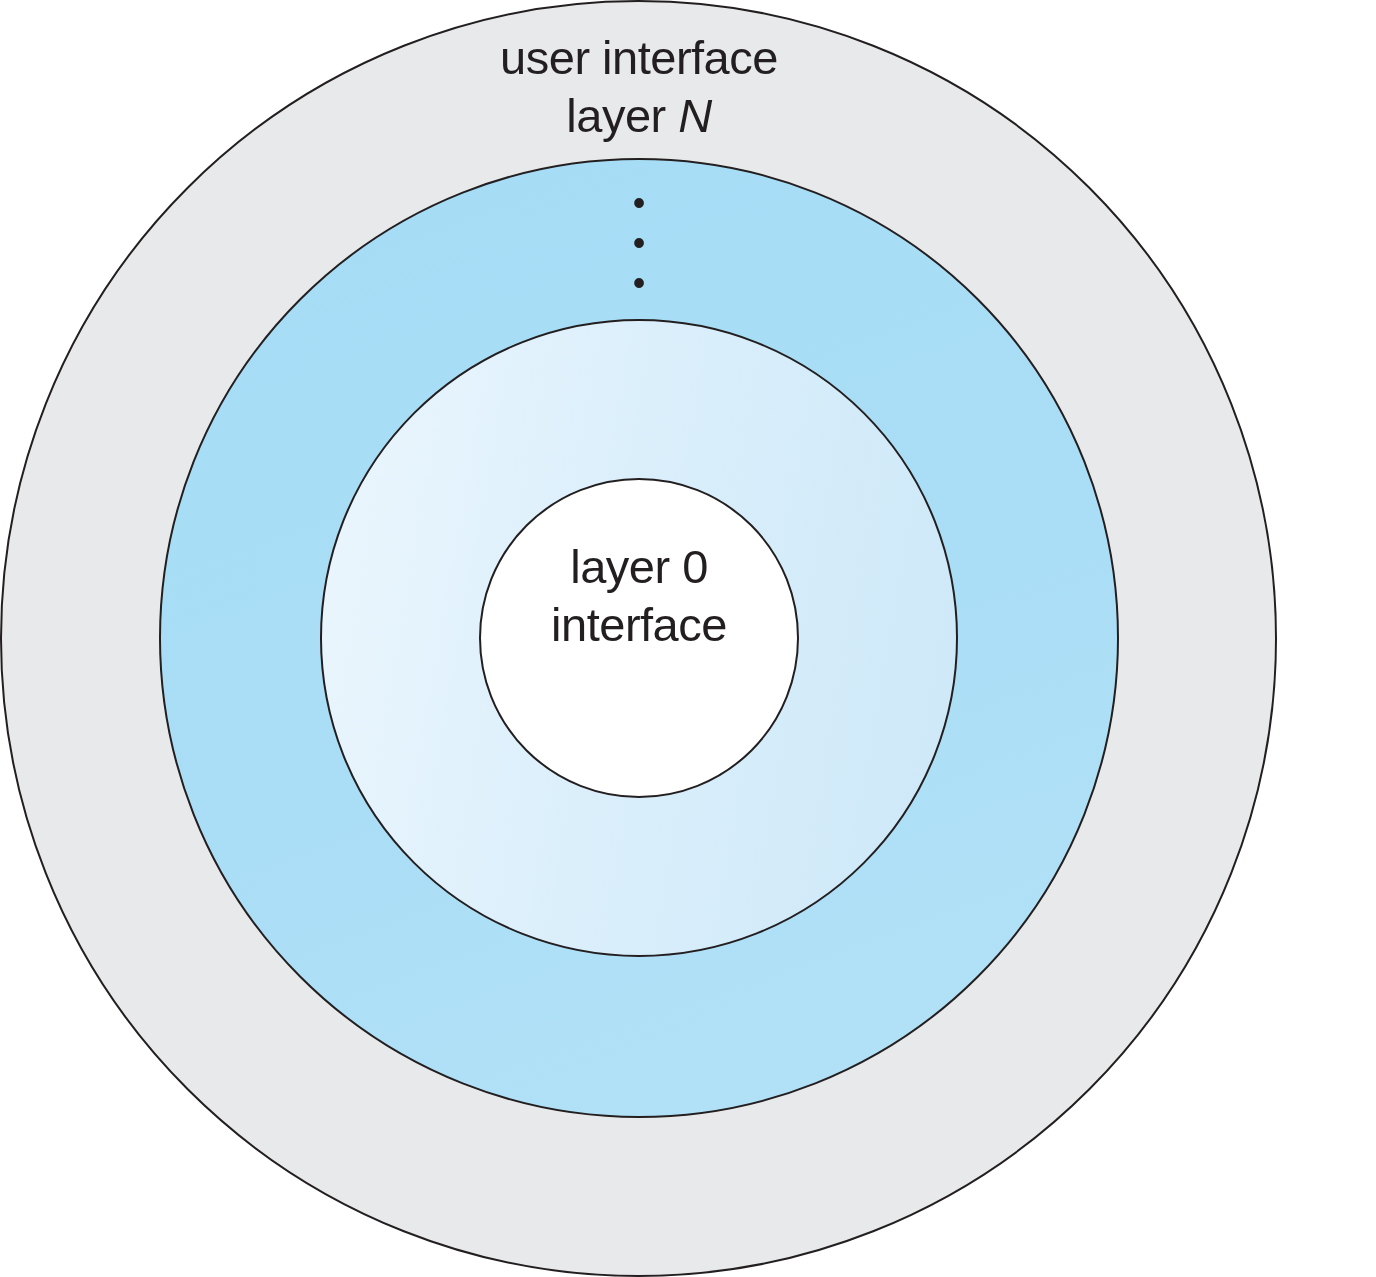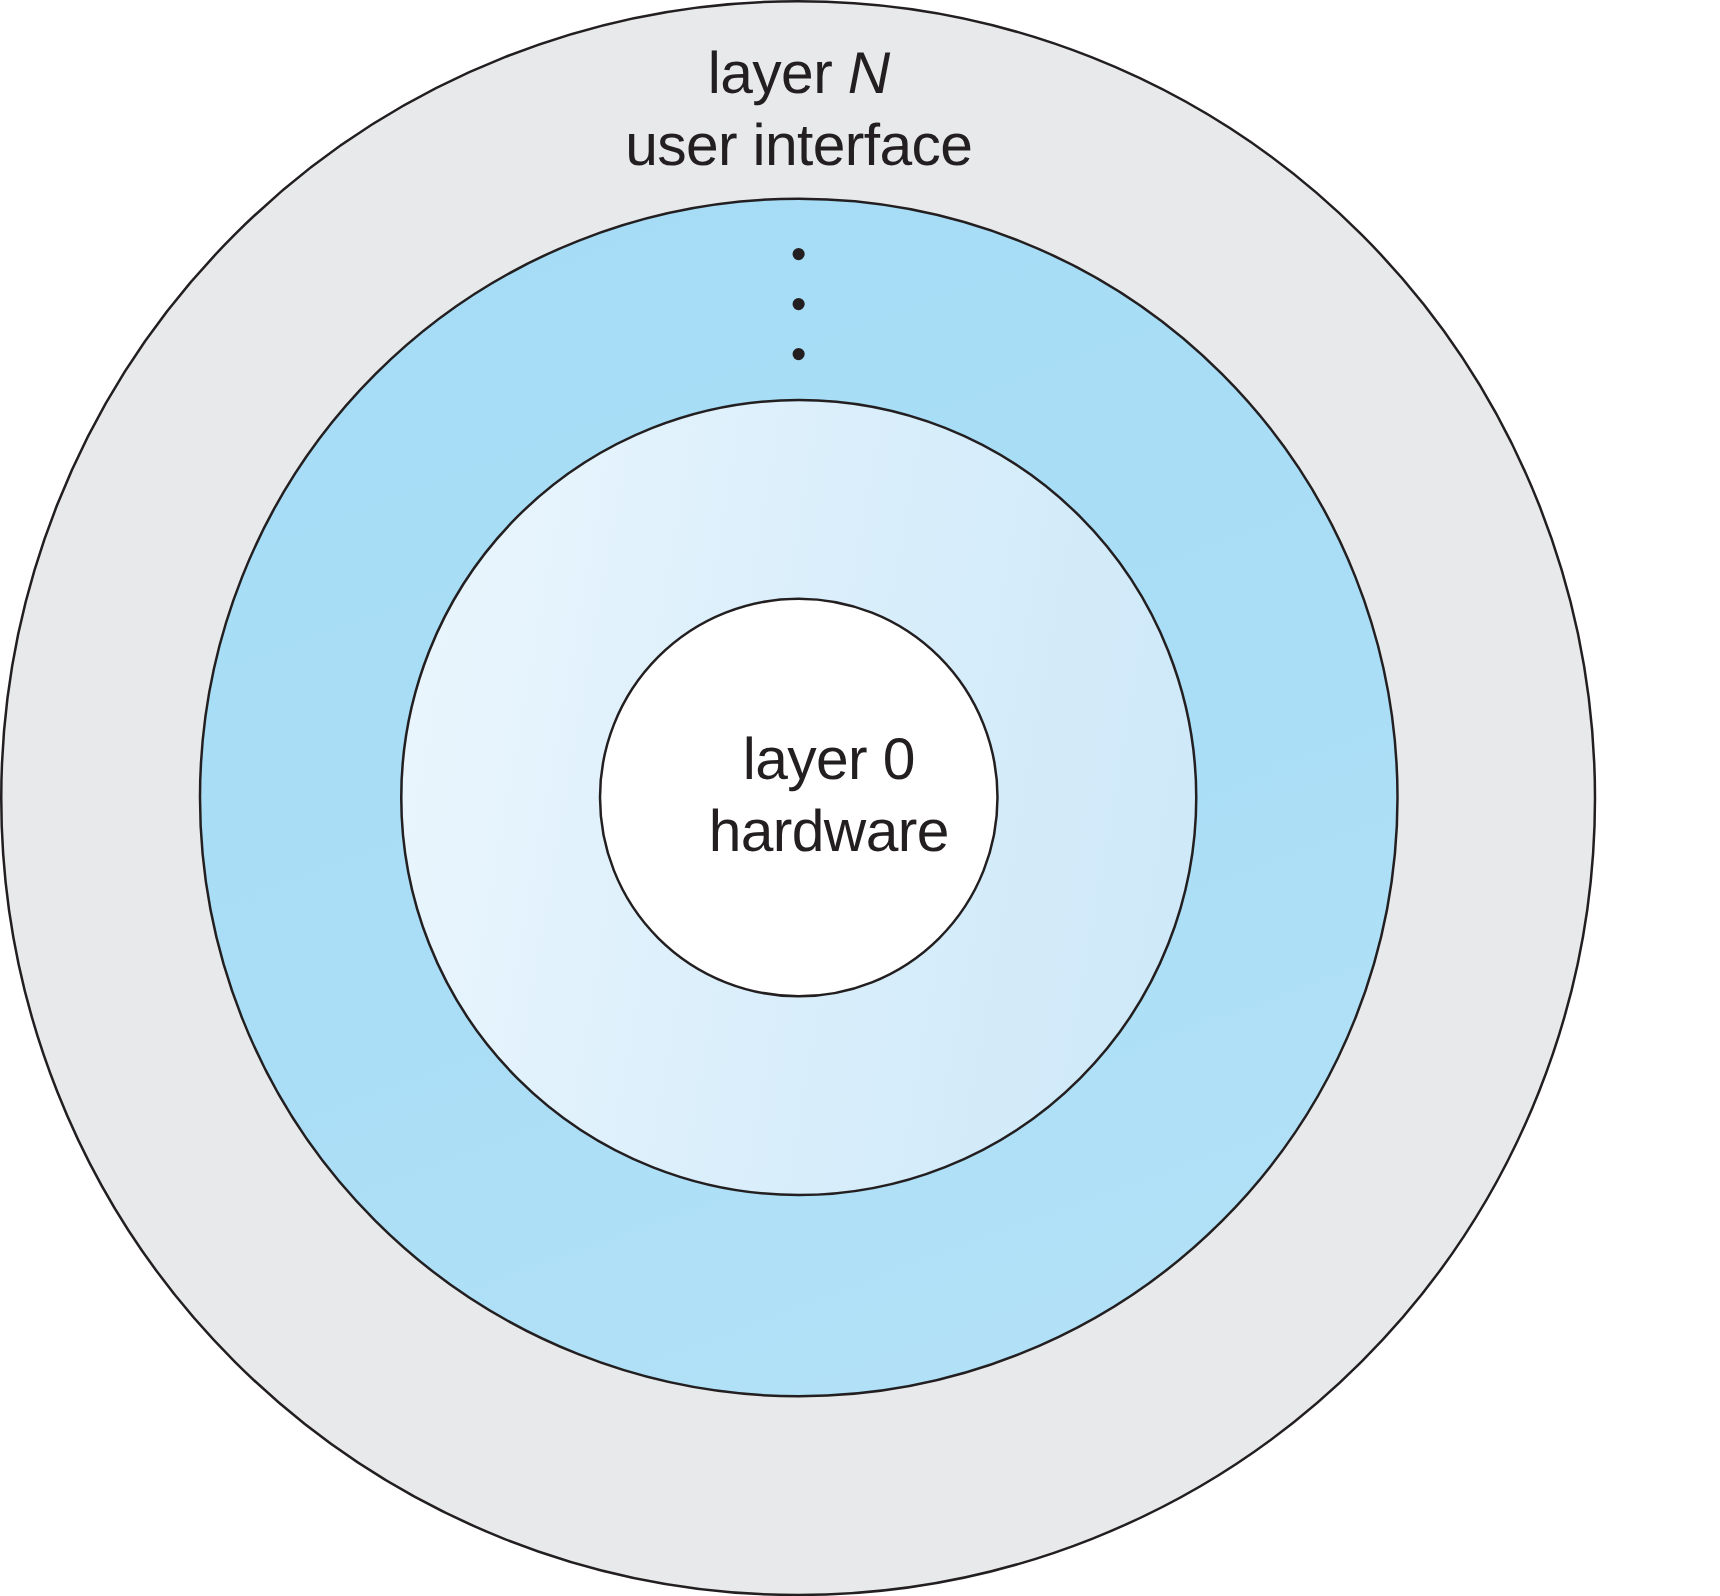--- a/index.html
+++ b/index.html
@@ -59,21 +59,21 @@
     line-height: 58px;
     letter-spacing: -0.5px;
     color: #231f20;
   }
   .label em {
     font-style: italic;
     font-family: inherit;
   }
   .label-n { top: 29px; }
   .label-1 { top: 374px; }
-  .label-0 { top: 578px; margin-left: 24px; }
+  .label-0 { top: 538px; }
   .dots {
     position: absolute;
     left: 0;
     top: 183px;
     width: 1278px;
     text-align: center;
     font-size: 36px;
     line-height: 40px;
     white-space: pre;
     color: #231f20;
@@ -83,27 +83,27 @@
 <body>
 
 <div class="stage">
 
   <div class="ring ring-n"></div>
   <div class="ring ring-mid"></div>
   <div class="ring ring-1"></div>
   <div class="ring ring-0"></div>
 
   <div class="label label-n">
+    <div>user interface</div>
     <div><span>layer</span> <em>N</em></div>
-    <div>user interface</div>
   </div>
 
   <div class="dots">•
 •
 •</div>
 
 
   <div class="label label-0">
     <div>layer 0</div>
-    <div>hardware</div>
+    <div>interface</div>
   </div>
 
 </div>
 
 </body></html>

